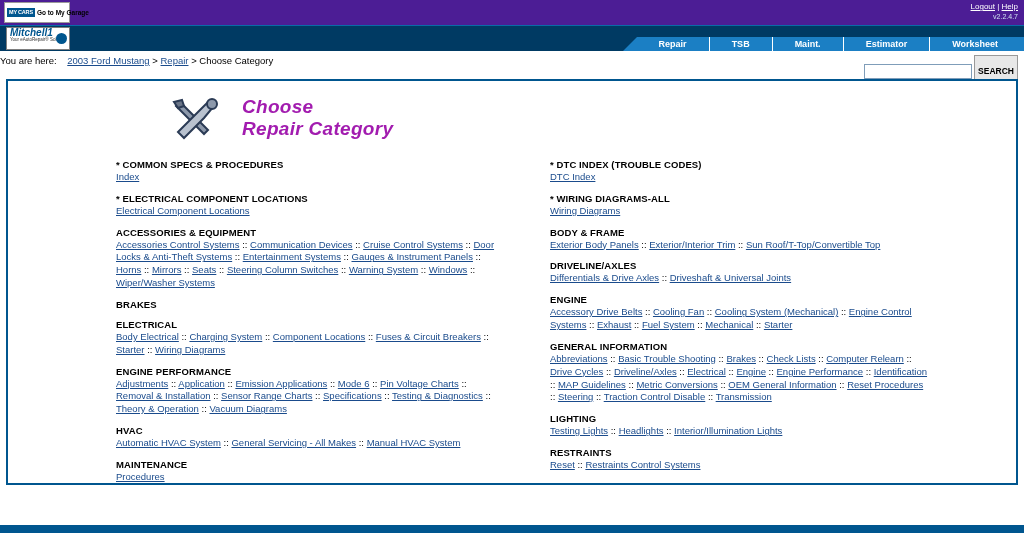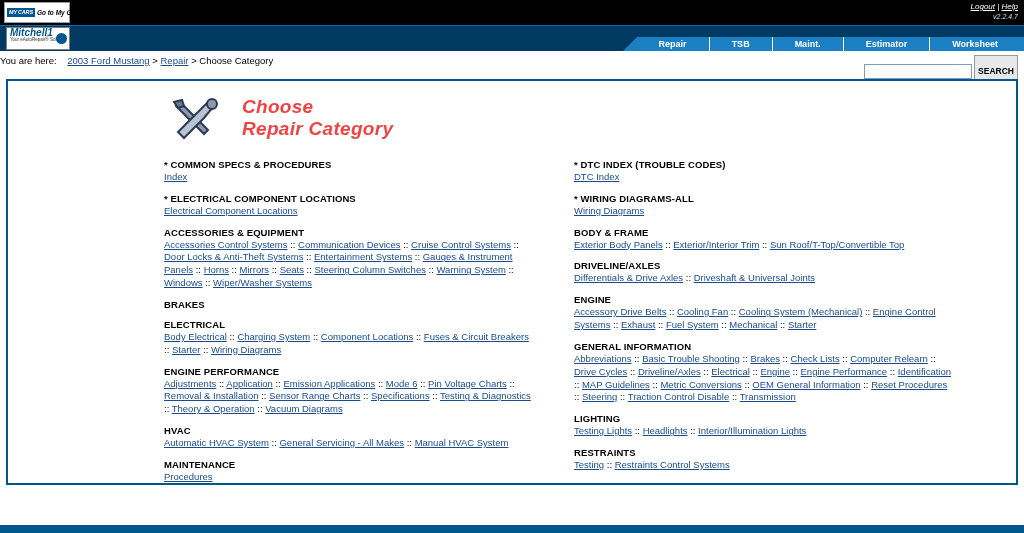--- a/index.html
+++ b/index.html
@@ -10,23 +10,22 @@
     font-family: "Liberation Sans", sans-serif;
     font-size: 11px;
     color: #000;
     overflow: hidden;
   }
   a { color: #1a4b8c; text-decoration: underline; }
 
   
   .topbar {
     height: 25px;
-    background: #000000;
-    position: relative;
-    font-style: italic;
+    background: #4c1d95;
+    position: relative;
   }
   .mycars-btn {
     position: absolute;
     left: 4px; top: 2px;
     width: 66px; height: 21px;
     background: #ffffff;
     border: 1px solid #9a9a9a;
     display: flex;
     align-items: center;
     padding: 1px 2px;
@@ -162,32 +161,31 @@
     align-items: center;
     padding-left: 160px;
     height: 58px;
   }
   .wrench {
     width: 66px; height: 44px;
     position: relative;
     margin-right: 8px;
   }
   .title-text {
-    color: #ef4444;
+    color: #a21caf;
     font-style: italic;
     font-weight: bold;
     font-size: 19px;
     line-height: 1.15;
     letter-spacing: 0.3px;
   }
 
   .cols {
     display: flex;
     padding: 12px 0 0 0;
-    margin-left: 48px;
   }
   .col { width: 50%; padding-left: 108px; }
   .col.right { padding-left: 38px; }
 
   .group { margin-bottom: 9px; }
   .group-head {
     font-size: 9.5px;
     font-weight: bold;
     color: #000;
     margin-bottom: 1px;
@@ -333,21 +331,21 @@
           <div class="group">
             <div class="group-head">GENERAL INFORMATION</div>
             <div class="group-links"><a href="#">Abbreviations</a><span class="sep"> :: </span><a href="#">Basic Trouble Shooting</a><span class="sep"> :: </span><a href="#">Brakes</a><span class="sep"> :: </span><a href="#">Check Lists</a><span class="sep"> :: </span><a href="#">Computer Relearn</a><span class="sep"> :: </span><a href="#">Drive Cycles</a><span class="sep"> :: </span><a href="#">Driveline/Axles</a><span class="sep"> :: </span><a href="#">Electrical</a><span class="sep"> :: </span><a href="#">Engine</a><span class="sep"> :: </span><a href="#">Engine Performance</a><span class="sep"> :: </span><a href="#">Identification</a><span class="sep"> :: </span><a href="#">MAP Guidelines</a><span class="sep"> :: </span><a href="#">Metric Conversions</a><span class="sep"> :: </span><a href="#">OEM General Information</a><span class="sep"> :: </span><a href="#">Reset Procedures</a><span class="sep"> :: </span><a href="#">Steering</a><span class="sep"> :: </span><a href="#">Traction Control Disable</a><span class="sep"> :: </span><a href="#">Transmission</a></div>
           </div>
           <div class="group">
             <div class="group-head">LIGHTING</div>
             <div class="group-links"><a href="#">Testing Lights</a><span class="sep"> :: </span><a href="#">Headlights</a><span class="sep"> :: </span><a href="#">Interior/Illumination Lights</a></div>
           </div>
           <div class="group">
             <div class="group-head">RESTRAINTS</div>
-            <div class="group-links"><a href="#">Testing</a><span class="sep"> :: </span><a href="#">Restraints Control Systems</a></div>
+            <div class="group-links"><a href="#">Reset</a><span class="sep"> :: </span><a href="#">Restraints Control Systems</a></div>
           </div>
           <div class="group">
             <div class="group-head">SUSPENSION</div>
           </div>
         </div>
     </div>
 
   </div>
 </div>
 <div class="bottomstrip"></div>

